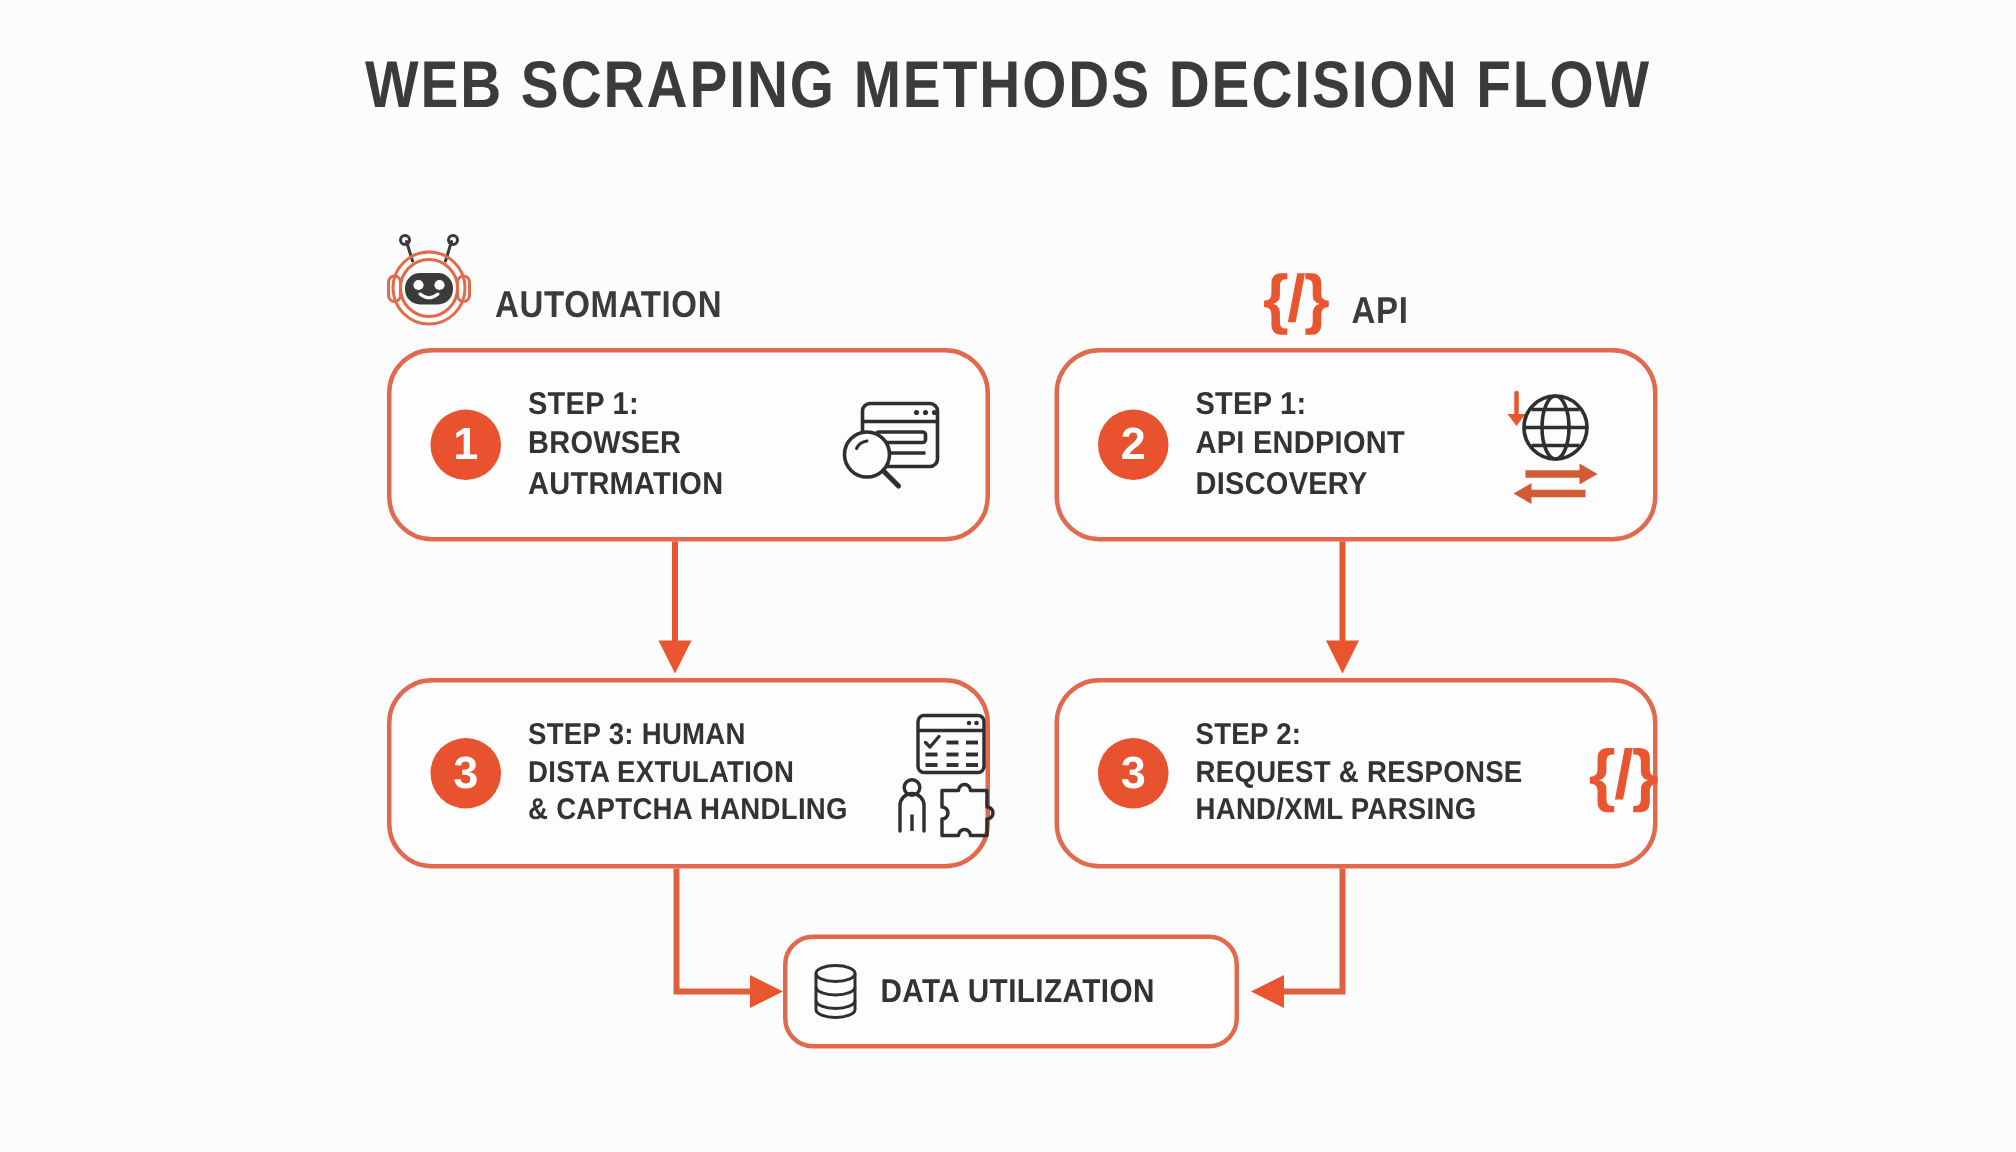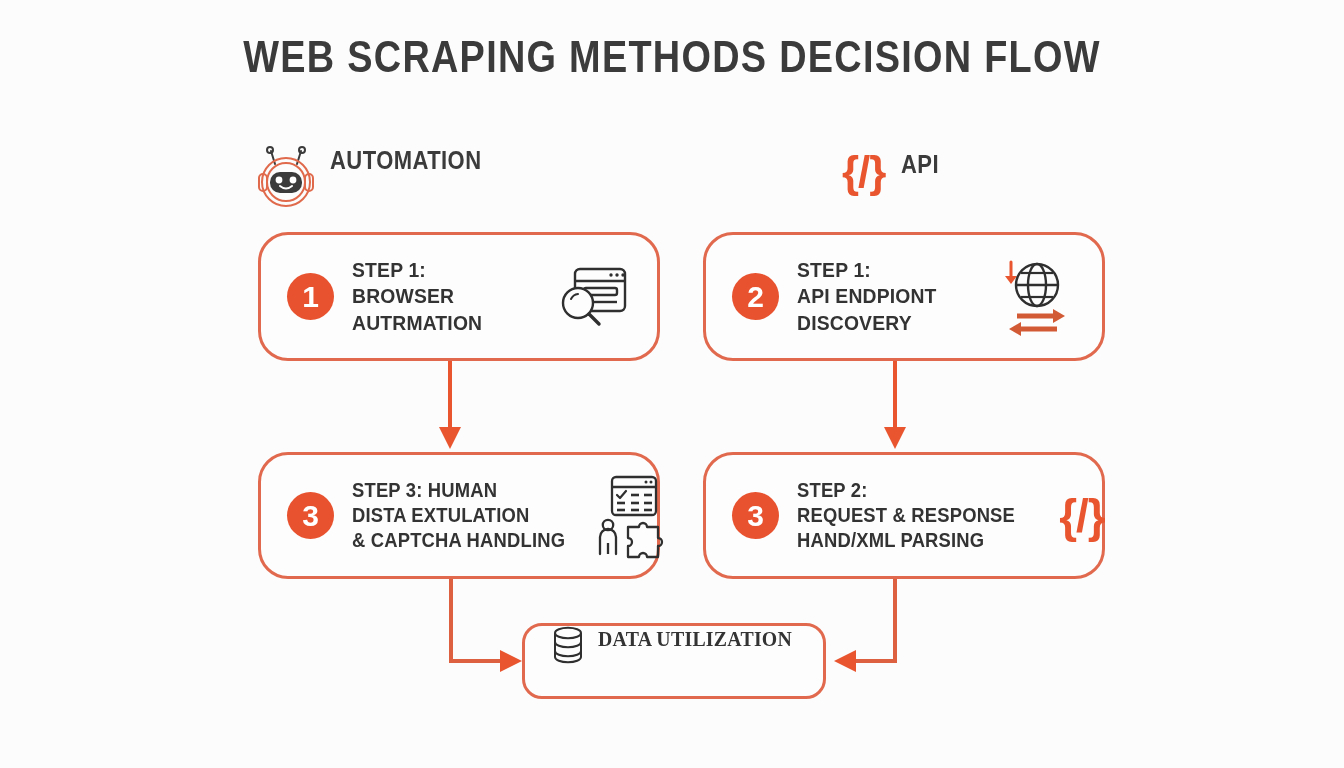--- a/index.html
+++ b/index.html
@@ -33,21 +33,21 @@
     color: #3b3b3b;
     transform: scaleX(0.86);
     transform-origin: center center;
     white-space: nowrap;
   }
 
   
   .col-header {
     position: absolute;
     display: flex;
-    align-items: flex-start;
+    align-items: flex-end;
     gap: 16px;
     height: 72px;
   }
   .col-header .label {
     font-weight: bold;
     font-size: 25px;
     letter-spacing: 0.5px;
     color: #3b3b3b;
     transform: scaleX(0.88);
     transform-origin: left center;
@@ -121,24 +121,23 @@
     position: absolute;
     box-sizing: border-box;
     left: 522px;
     top: 623px;
     width: 304px;
     height: 76px;
     border: 3px solid #e1694d;
     border-radius: 20px;
     background: #fdfdfd;
     display: flex;
-    align-items: flex-start;
+    align-items: center;
     gap: 14px;
-    padding-left: 27px;
-    font-family: Liberation Serif, serif;
+    padding-left: 16px;
   }
   #result-box .label {
     font-weight: bold;
     font-size: 22px;
     color: #333333;
     letter-spacing: 0.3px;
     transform: scaleX(0.9);
     transform-origin: left center;
     white-space: nowrap;
   }

